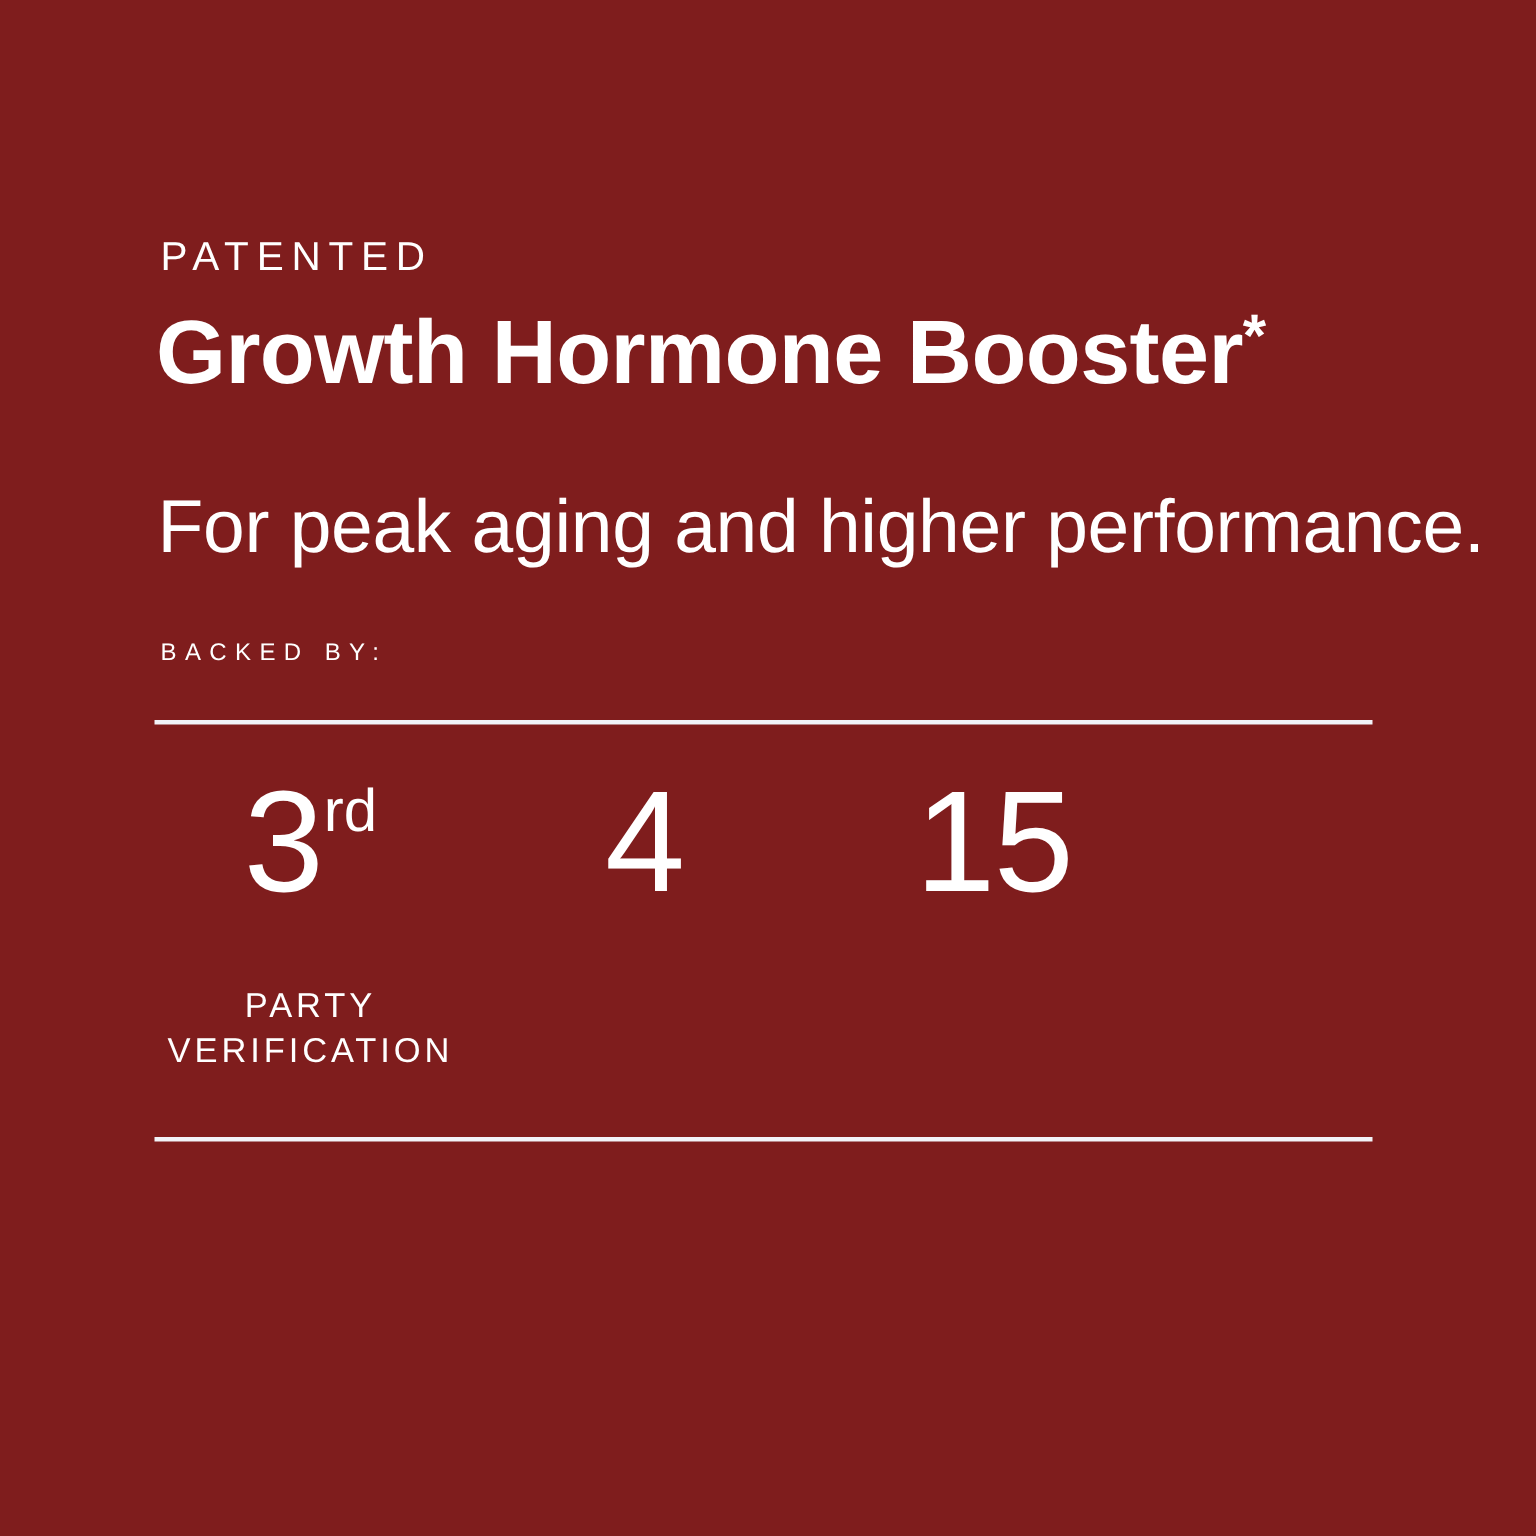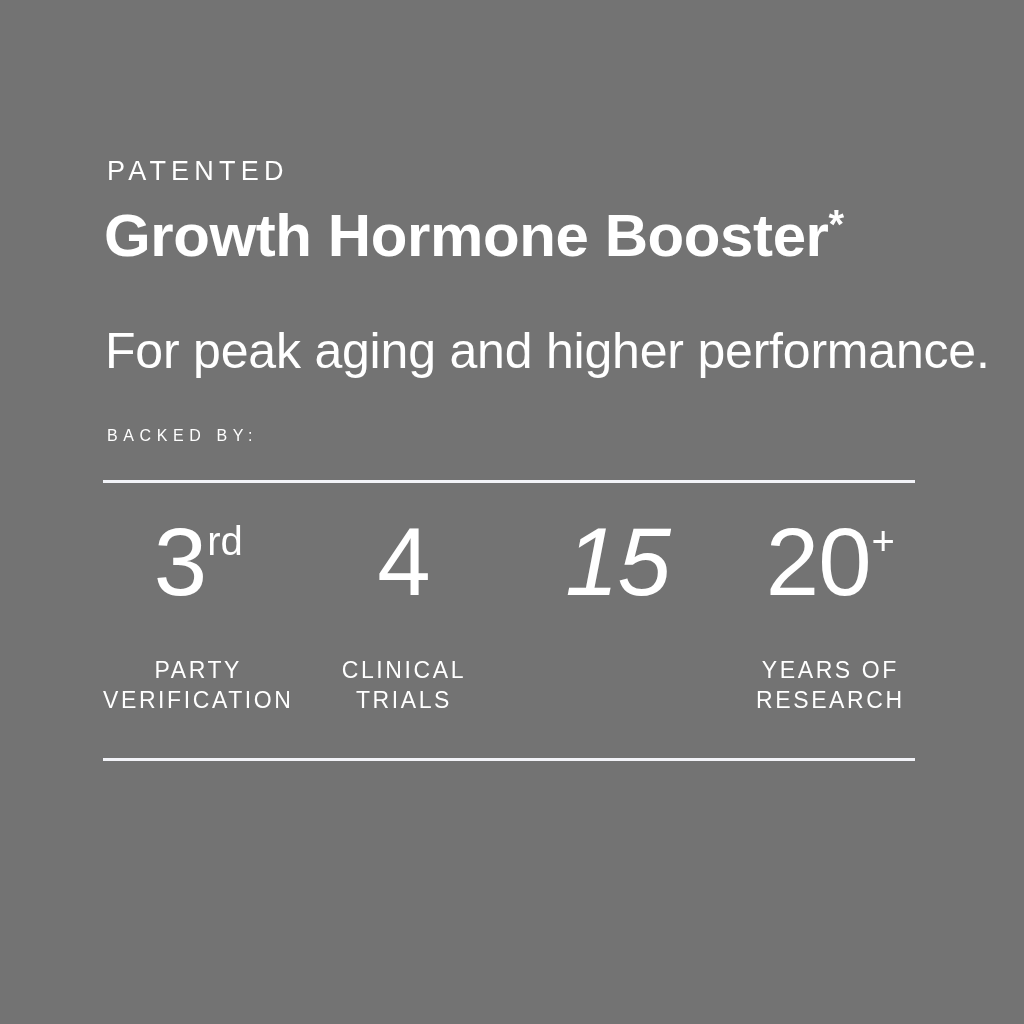--- a/index.html
+++ b/index.html
@@ -14,21 +14,21 @@
     font-family: "Liberation Sans", sans-serif;
     color: #ffffff;
     overflow: hidden;
     -webkit-font-smoothing: antialiased;
   }
 
   .canvas {
     position: relative;
     width: 1024px;
     height: 1024px;
-    background: #737373;
+    background: #7f1d1d;
   }
 
   
   .eyebrow {
     position: absolute;
     left: 107px;
     top: 158px;
     font-size: 27px;
     font-weight: 400;
     letter-spacing: 5.2px;
@@ -104,21 +104,21 @@
     gap: 24px;
   }
   .stat {
     display: flex;
     flex-direction: column;
     align-items: center;
     text-align: center;
   }
   .stat-0 { width: 208px; }
   .stat-1 { width: 190px; }
-  .stat-2 { width: 228px; font-style: italic; }
+  .stat-2 { width: 228px; }
   .stat-3 { width: 186px; }
 
   .stat-number {
     font-size: 96px;
     font-weight: 300;
     line-height: 1.04;
     letter-spacing: -1px;
     color: #ffffff;
     white-space: nowrap;
     margin-bottom: 6px;
@@ -166,35 +166,26 @@
         <span>3</span><span class="sup">rd</span>
       </div>
       <div class="stat-label">PARTY
 VERIFICATION</div>
     </div>
 
     <div class="stat stat-1">
       <div class="stat-number">
         <span>4</span><span class="sup"></span>
       </div>
-      <div class="stat-label">CLINICAL
-TRIALS</div>
     </div>
 
     <div class="stat stat-2">
       <div class="stat-number">
         <span>15</span><span class="sup"></span>
       </div>
     </div>
 
-    <div class="stat stat-3">
-      <div class="stat-number">
-        <span>20</span><span class="sup">+</span>
-      </div>
-      <div class="stat-label">YEARS OF
-RESEARCH</div>
-    </div>
 
   </div>
 
   <div class="rule rule-bottom"></div>
 
 </div>
 
 </body></html>

